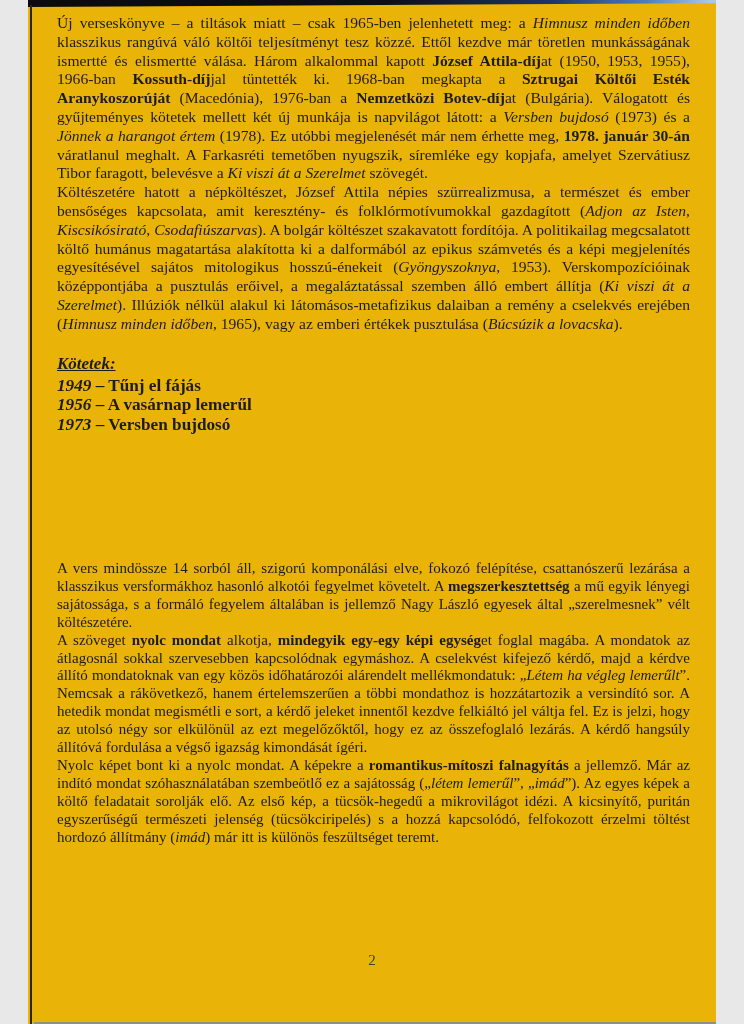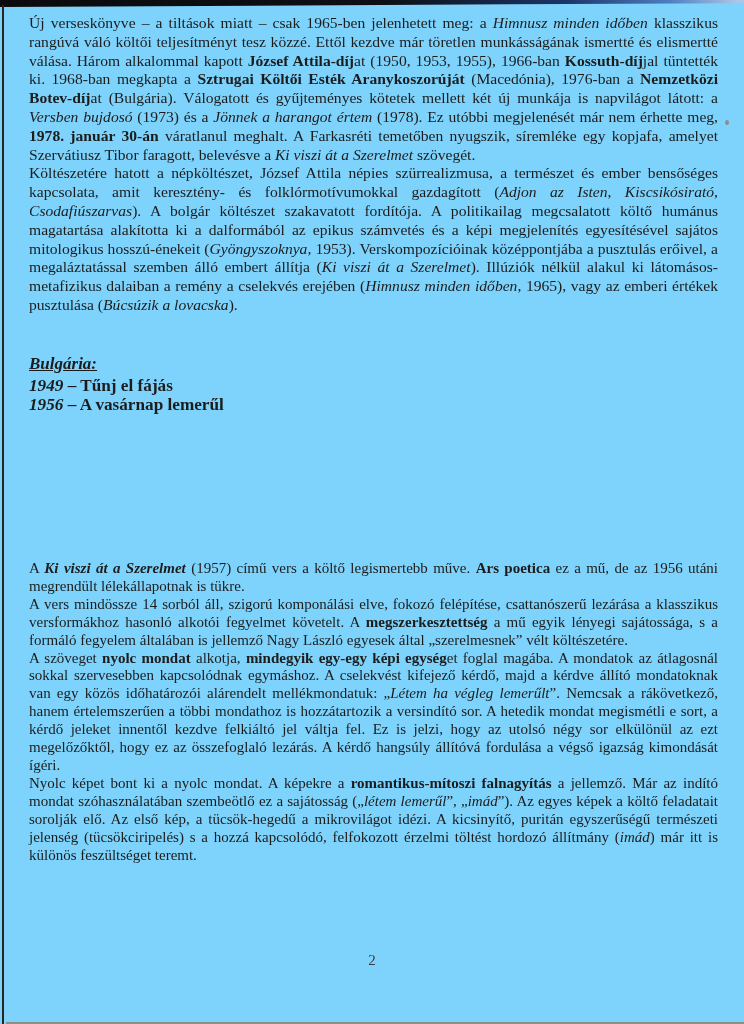--- a/index.html
+++ b/index.html
@@ -1,20 +1,20 @@
 <!DOCTYPE html>
 <html lang="hu"><head>
 <meta charset="utf-8">
 <style>
   html,body { margin:0; padding:0; background:#e8e8e8; }
   .page {
     position:relative;
-    width:744px; height:1024px;
+    width:688px; height:1024px;
     margin:0 auto;
-    background:#7dd3fc;
+    background:#eab308;
     overflow:hidden;
     font-family:"Liberation Serif", serif;
     color:#1c1c1c;
   }
   
   .scan-top {
     position:absolute; top:0; left:0; right:0; height:7px;
     background:linear-gradient(90deg,#0b0b0d 0%,#0d0f15 52%,#1c3468 76%,#4d7fc0 90%,#aac7e8 99%);
     clip-path:polygon(0 0,100% 0,100% 45%,0 100%);
   }
@@ -58,29 +58,29 @@
   <div class="scan-left"></div>
   <div class="scan-bottom"></div>
   <div class="scan-speck"></div>
 
   <div class="block" id="intro-block">
     <p class="para intro-para intro-gap"><span>Új verseskönyve – a tiltások miatt – csak 1965-ben jelenhetett meg: a </span><span class="i">Himnusz minden időben</span><span> klasszikus rangúvá váló költői teljesítményt tesz közzé. Ettől kezdve már töretlen munkásságának ismertté és elismertté válása. Három alkalommal kapott </span><span class="b">József Attila-díj</span><span>at (1950, 1953, 1955), 1966-ban </span><span class="b">Kossuth-díj</span><span>jal tüntették ki. 1968-ban megkapta a </span><span class="b">Sztrugai Költői Esték Aranykoszorúját</span><span> (Macedónia), 1976-ban a </span><span class="b">Nemzetközi Botev-díj</span><span>at (Bulgária). Válogatott és gyűjteményes kötetek mellett két új munkája is napvilágot látott: a </span><span class="i">Versben bujdosó</span><span> (1973) és a </span><span class="i">Jönnek a harangot értem</span><span> (1978). Ez utóbbi megjelenését már nem érhette meg, </span><span class="b">1978. január 30-án</span><span> váratlanul meghalt. A Farkasréti temetőben nyugszik, síremléke egy kopjafa, amelyet Szervátiusz Tibor faragott, belevésve a </span><span class="i">Ki viszi át a Szerelmet</span><span> szövegét.</span></p>
     <p class="para intro-para"><span>Költészetére hatott a népköltészet, József Attila népies szürrealizmusa, a természet és ember bensőséges kapcsolata, amit keresztény- és folklórmotívumokkal gazdagított (</span><span class="i">Adjon az Isten</span><span>, </span><span class="i">Kiscsikósirató</span><span>, </span><span class="i">Csodafiúszarvas</span><span>). A bolgár költészet szakavatott fordítója. A politikailag megcsalatott költő humánus magatartása alakította ki a dalformából az epikus számvetés és a képi megjelenítés egyesítésével sajátos mitologikus hosszú-énekeit (</span><span class="i">Gyöngyszoknya</span><span>, 1953). Verskompozícióinak középpontjába a pusztulás erőivel, a megaláztatással szemben álló embert állítja (</span><span class="i">Ki viszi át a Szerelmet</span><span>). Illúziók nélkül alakul ki látomásos-metafizikus dalaiban a remény a cselekvés erejében (</span><span class="i">Himnusz minden időben</span><span>, 1965), vagy az emberi értékek pusztulása (</span><span class="i">Búcsúzik a lovacska</span><span>).</span></p>
   </div>
 
   <div class="block" id="volumes-block">
-    <h2 class="section-heading">Bulgária:</h2>
+    <h2 class="section-heading">Kötetek:</h2>
     <ul class="volume-list">
       <li class="volume-item"><span class="vol-year">1949</span><span> – </span><span>Tűnj el fájás</span></li>
       <li class="volume-item"><span class="vol-year">1956</span><span> – </span><span>A vasárnap lemerűl</span></li>
+      <li class="volume-item"><span class="vol-year">1973</span><span> – </span><span>Versben bujdosó</span></li>
     </ul>
   </div>
 
   <div class="block" id="analysis-block">
-    <p class="para analysis-para"><span>A </span><span class="b i">Ki viszi át a Szerelmet</span><span> (1957) című vers a költő legismertebb műve. </span><span class="b">Ars poetica</span><span> ez a mű, de az 1956 utáni megrendült lélekállapotnak is tükre.</span></p>
     <p class="para analysis-para"><span>A vers mindössze 14 sorból áll, szigorú komponálási elve, fokozó felépítése, csattanószerű lezárása a klasszikus versformákhoz hasonló alkotói fegyelmet követelt. A </span><span class="b">megszerkesztettség</span><span> a mű egyik lényegi sajátossága, s a formáló fegyelem általában is jellemző Nagy László egyesek által „szerelmesnek” vélt költészetére.</span></p>
     <p class="para analysis-para"><span>A szöveget </span><span class="b">nyolc mondat</span><span> alkotja, </span><span class="b">mindegyik egy-egy képi egység</span><span>et foglal magába. A mondatok az átlagosnál sokkal szervesebben kapcsolódnak egymáshoz. A cselekvést kifejező kérdő, majd a kérdve állító mondatoknak van egy közös időhatározói alárendelt mellékmondatuk: „</span><span class="i">Létem ha végleg lemerűlt</span><span>”. Nemcsak a rákövetkező, hanem értelemszerűen a többi mondathoz is hozzátartozik a versindító sor. A hetedik mondat megismétli e sort, a kérdő jeleket innentől kezdve felkiáltó jel váltja fel. Ez is jelzi, hogy az utolsó négy sor elkülönül az ezt megelőzőktől, hogy ez az összefoglaló lezárás. A kérdő hangsúly állítóvá fordulása a végső igazság kimondását ígéri.</span></p>
     <p class="para analysis-para"><span>Nyolc képet bont ki a nyolc mondat. A képekre a </span><span class="b">romantikus-mítoszi falnagyítás</span><span> a jellemző. Már az indító mondat szóhasználatában szembeötlő ez a sajátosság („</span><span class="i">létem lemerűl</span><span>”, „</span><span class="i">imád</span><span>”). Az egyes képek a költő feladatait sorolják elő. Az első kép, a tücsök-hegedű a mikrovilágot idézi. A kicsinyítő, puritán egyszerűségű természeti jelenség (tücsökciripelés) s a hozzá kapcsolódó, felfokozott érzelmi töltést hordozó állítmány (</span><span class="i">imád</span><span>) már itt is különös feszültséget teremt.</span></p>
   </div>
 
   <div class="page-number">2</div>
 
 </div>
 
 </body></html>

